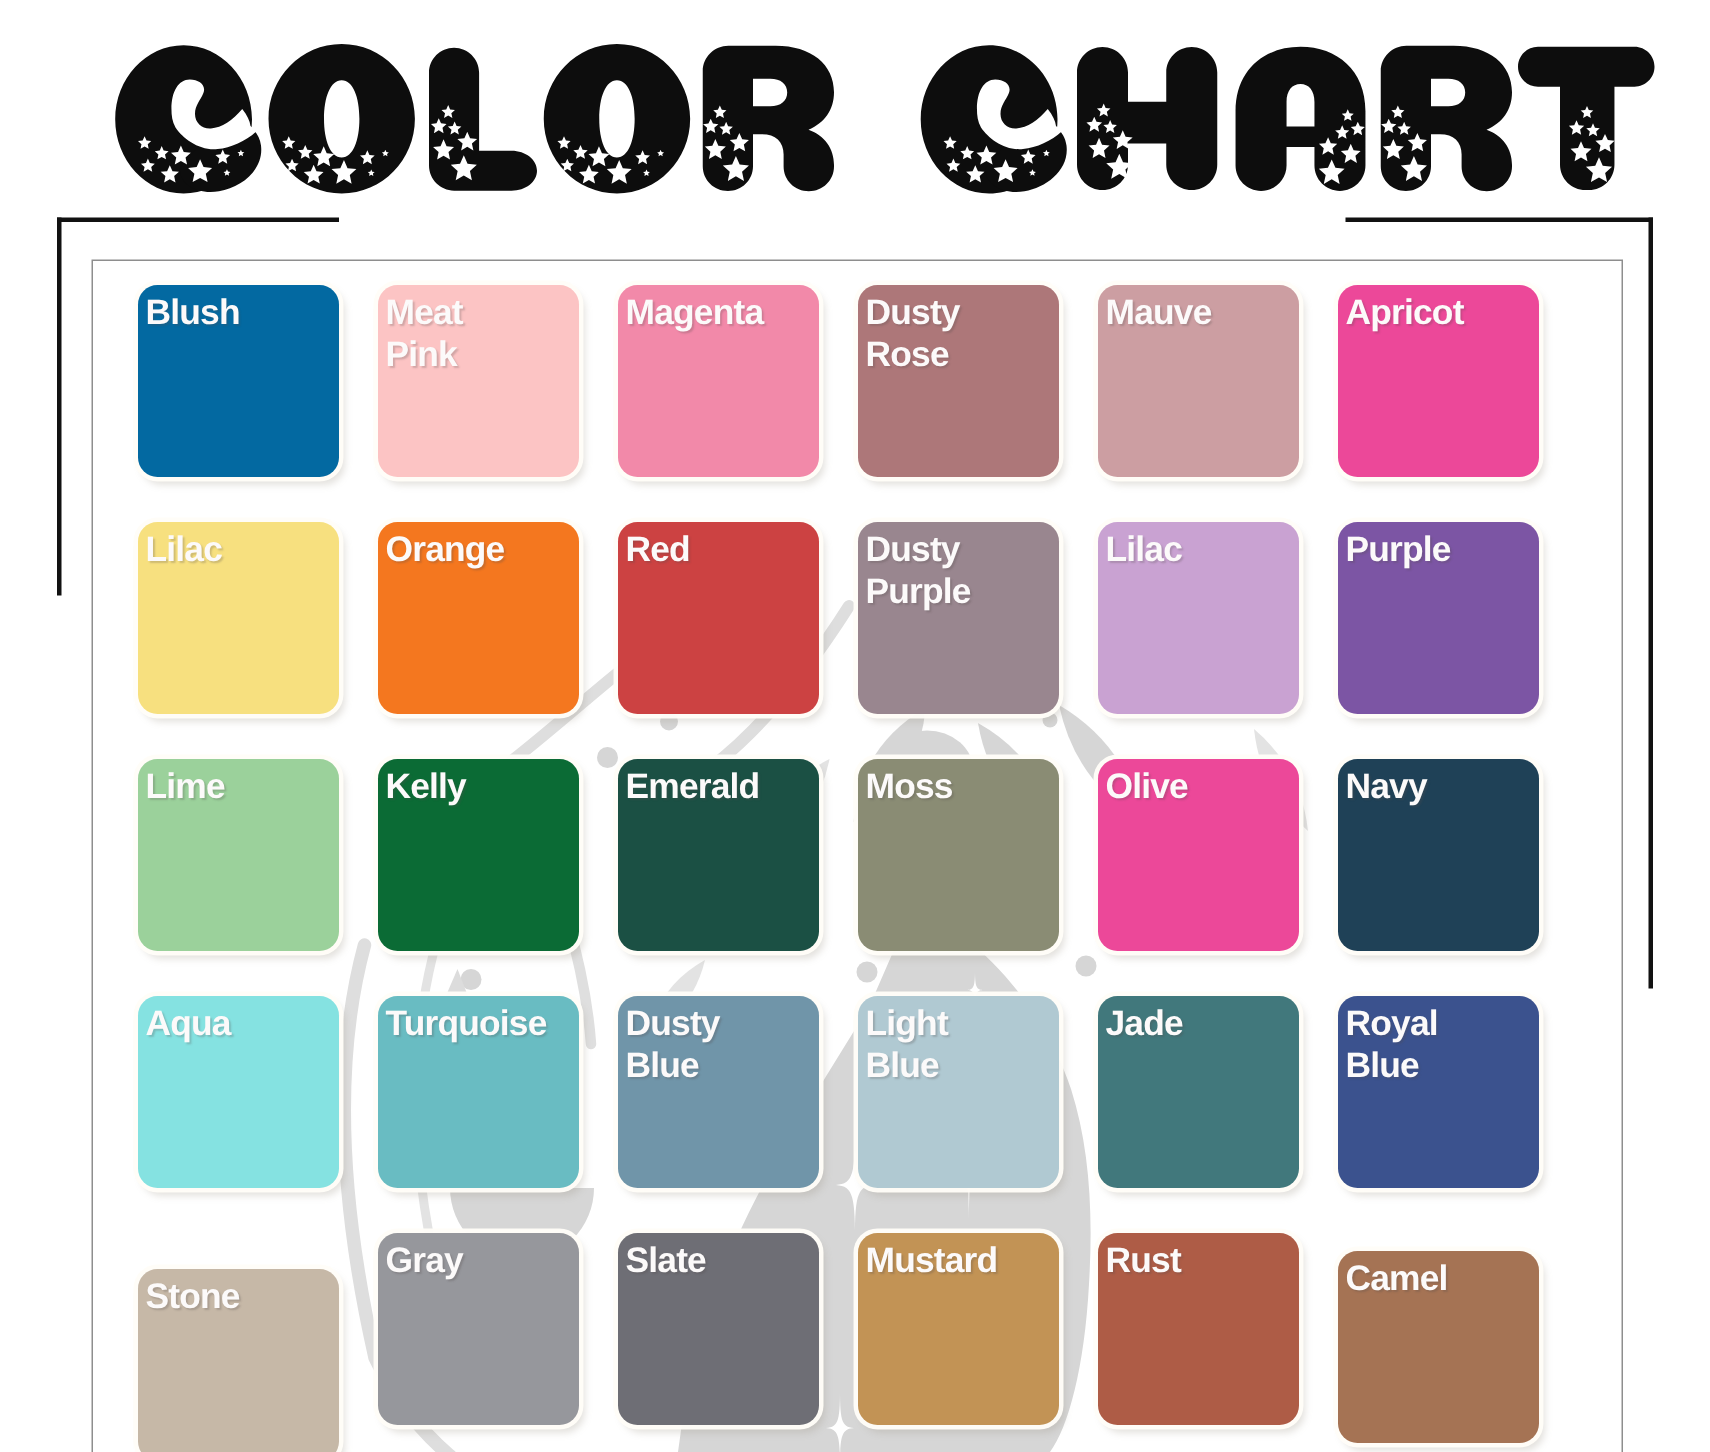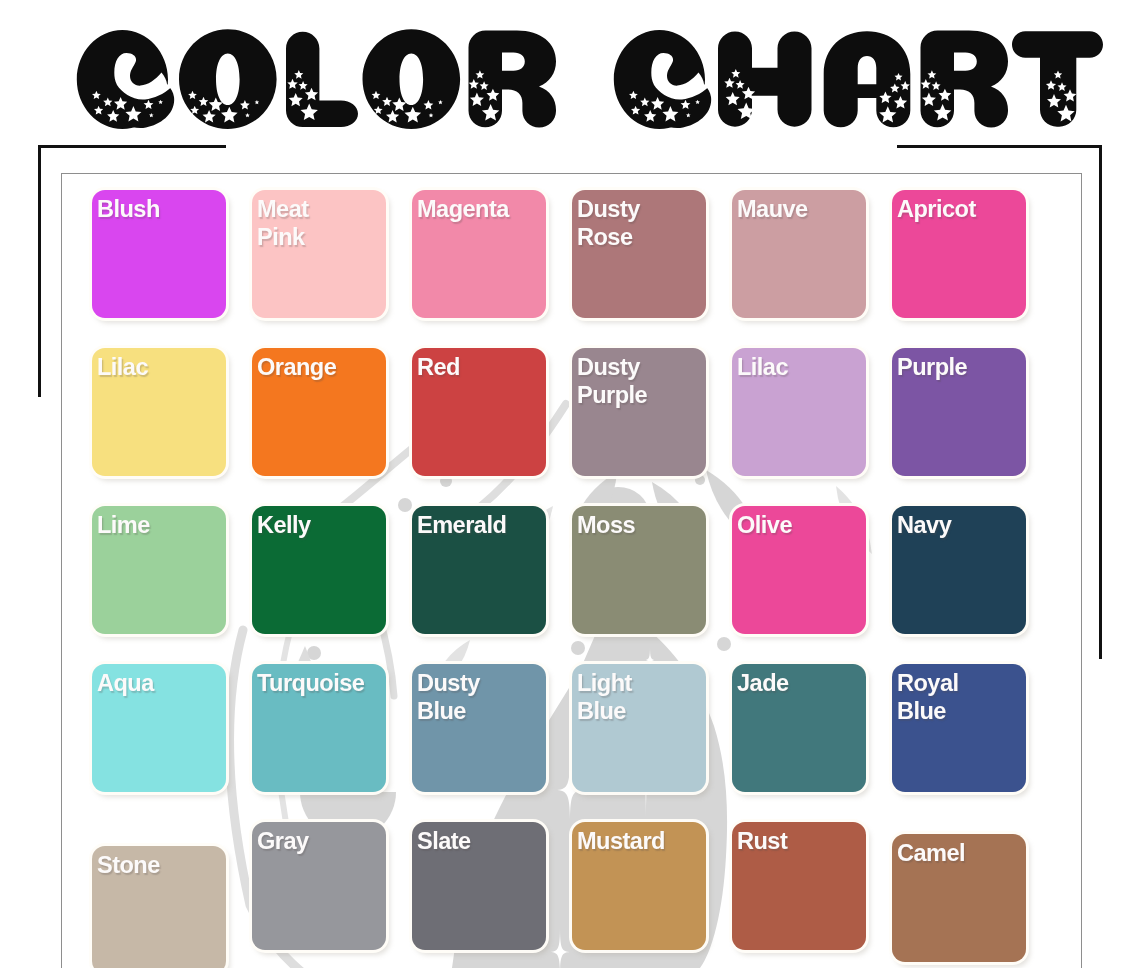--- a/index.html
+++ b/index.html
@@ -90,21 +90,21 @@
       <path fill="#0d0d0d" d="M143.0,85.0C156.0,78.0 172.0,82.0 174.0,97.0C176.0,113.0 161.0,125.0 146.0,127.5C132.0,130.0 119.0,123.0 120.0,112.0ZM680.0,85.0C693.0,78.0 709.0,82.0 711.0,97.0C713.0,113.0 698.0,125.0 683.0,127.5C669.0,130.0 656.0,123.0 657.0,112.0Z"></path>
       <path fill="#ffffff" d="M126.5,53.0C133.0,53.0 137.6,57.0 135.6,62.0C133.6,67.0 130.0,70.0 130.0,76.0C130.0,82.0 134.8,86.0 140.6,85.6C148.0,85.0 155.0,80.2 161.5,72.6C164.8,76.6 166.6,80.6 167.0,84.0L171.0,87.5C164.0,94.0 154.0,98.5 145.0,99.4C133.0,100.6 122.0,92.5 117.0,85.0C114.8,80.8 114.3,77.0 114.3,72.6C114.3,61.0 119.0,53.0 126.5,53.0ZM663.5,53.0C670.0,53.0 674.6,57.0 672.6,62.0C670.6,67.0 667.0,70.0 667.0,76.0C667.0,82.0 671.8,86.0 677.6,85.6C685.0,85.0 692.0,80.2 698.5,72.6C701.8,76.6 703.6,80.6 704.0,84.0L708.0,87.5C701.0,94.0 691.0,98.5 682.0,99.4C670.0,100.6 659.0,92.5 654.0,85.0C651.8,80.8 651.3,77.0 651.3,72.6C651.3,61.0 656.0,53.0 663.5,53.0Z"></path>
       <path fill="#ffffff" d="M96.4 90.8L97.7 93.7L100.8 94.0L98.5 96.1L99.1 99.1L96.4 97.6L93.7 99.1L94.3 96.1L92.0 94.0L95.1 93.7ZM107.8 97.4L109.1 100.4L112.4 100.8L110.0 103.0L110.7 106.2L107.8 104.6L104.9 106.2L105.6 103.0L103.2 100.8L106.5 100.4ZM120.6 97.0L122.5 101.3L127.2 101.8L123.7 105.0L124.7 109.7L120.6 107.3L116.5 109.7L117.5 105.0L114.0 101.8L118.7 101.3ZM98.6 105.7L99.9 108.7L103.2 109.1L100.8 111.3L101.5 114.5L98.6 112.9L95.7 114.5L96.4 111.3L94.0 109.1L97.3 108.7ZM113.2 110.1L115.0 114.1L119.3 114.5L116.1 117.4L117.0 121.7L113.2 119.5L109.4 121.7L110.3 117.4L107.1 114.5L111.4 114.1ZM133.4 106.1L135.7 111.4L141.4 112.0L137.2 115.8L138.4 121.4L133.4 118.6L128.4 121.4L129.6 115.8L125.4 112.0L131.1 111.4ZM148.5 99.7L149.9 102.9L153.4 103.3L150.8 105.6L151.5 109.1L148.5 107.3L145.5 109.1L146.2 105.6L143.6 103.3L147.1 102.9ZM160.6 99.8L161.3 101.3L162.9 101.5L161.7 102.5L162.0 104.1L160.6 103.3L159.2 104.1L159.5 102.5L158.3 101.5L159.9 101.3ZM151.3 112.9L152.0 114.4L153.6 114.6L152.4 115.6L152.7 117.2L151.3 116.4L149.9 117.2L150.2 115.6L149.0 114.6L150.6 114.4ZM192.5 90.8L193.8 93.7L196.9 94.0L194.6 96.1L195.2 99.1L192.5 97.6L189.8 99.1L190.4 96.1L188.1 94.0L191.2 93.7ZM203.5 96.7L204.9 99.9L208.3 100.2L205.8 102.5L206.5 105.9L203.5 104.2L200.5 105.9L201.2 102.5L198.7 100.2L202.1 99.9ZM215.8 97.5L217.8 102.1L222.8 102.6L219.1 106.0L220.1 110.9L215.8 108.4L211.5 110.9L212.5 106.0L208.8 102.6L213.8 102.1ZM194.7 105.8L196.0 108.7L199.1 109.0L196.8 111.1L197.4 114.1L194.7 112.6L192.0 114.1L192.6 111.1L190.3 109.0L193.4 108.7ZM209.1 109.9L211.0 114.2L215.7 114.7L212.2 117.8L213.2 122.4L209.1 120.0L205.0 122.4L206.0 117.8L202.5 114.7L207.2 114.2ZM229.3 106.7L231.7 112.1L237.6 112.7L233.2 116.7L234.4 122.5L229.3 119.5L224.2 122.5L225.4 116.7L221.0 112.7L226.9 112.1ZM244.9 100.1L246.3 103.3L249.8 103.7L247.2 106.0L247.9 109.5L244.9 107.7L241.9 109.5L242.6 106.0L240.0 103.7L243.5 103.3ZM256.9 99.9L257.6 101.4L259.2 101.6L258.0 102.6L258.3 104.2L256.9 103.4L255.5 104.2L255.8 102.6L254.6 101.6L256.2 101.4ZM247.5 113.0L248.2 114.5L249.8 114.7L248.6 115.7L248.9 117.3L247.5 116.5L246.1 117.3L246.4 115.7L245.2 114.7L246.8 114.5ZM298.8 70.0L300.1 73.0L303.3 73.3L300.9 75.5L301.6 78.7L298.8 77.0L296.0 78.7L296.7 75.5L294.3 73.3L297.5 73.0ZM292.5 78.8L294.0 82.2L297.7 82.6L295.0 85.1L295.7 88.8L292.5 86.9L289.3 88.8L290.0 85.1L287.3 82.6L291.0 82.2ZM303.1 81.0L304.4 84.0L307.6 84.3L305.2 86.5L305.9 89.7L303.1 88.0L300.3 89.7L301.0 86.5L298.6 84.3L301.8 84.0ZM311.5 87.8L313.4 92.1L318.1 92.6L314.6 95.7L315.6 100.3L311.5 97.9L307.4 100.3L308.4 95.7L304.9 92.6L309.6 92.1ZM295.7 92.9L297.7 97.5L302.7 98.0L299.0 101.4L300.0 106.3L295.7 103.8L291.4 106.3L292.4 101.4L288.7 98.0L293.7 97.5ZM309.2 103.5L311.7 109.2L317.9 109.9L313.3 114.0L314.6 120.1L309.2 117.0L303.8 120.1L305.1 114.0L300.5 109.9L306.7 109.2ZM376.0 90.8L377.3 93.7L380.4 94.0L378.1 96.1L378.7 99.1L376.0 97.6L373.3 99.1L373.9 96.1L371.6 94.0L374.7 93.7ZM387.0 96.7L388.4 99.9L391.8 100.2L389.3 102.5L390.0 105.9L387.0 104.2L384.0 105.9L384.7 102.5L382.2 100.2L385.6 99.9ZM399.3 97.5L401.3 102.1L406.3 102.6L402.6 106.0L403.6 110.9L399.3 108.4L395.0 110.9L396.0 106.0L392.3 102.6L397.3 102.1ZM378.2 105.8L379.5 108.7L382.6 109.0L380.3 111.1L380.9 114.1L378.2 112.6L375.5 114.1L376.1 111.1L373.8 109.0L376.9 108.7ZM392.6 109.9L394.5 114.2L399.2 114.7L395.7 117.8L396.7 122.4L392.6 120.0L388.5 122.4L389.5 117.8L386.0 114.7L390.7 114.2ZM412.8 106.7L415.2 112.1L421.1 112.7L416.7 116.7L417.9 122.5L412.8 119.5L407.7 122.5L408.9 116.7L404.5 112.7L410.4 112.1ZM428.4 100.1L429.8 103.3L433.3 103.7L430.7 106.0L431.4 109.5L428.4 107.7L425.4 109.5L426.1 106.0L423.5 103.7L427.0 103.3ZM440.4 99.9L441.1 101.4L442.7 101.6L441.5 102.6L441.8 104.2L440.4 103.4L439.0 104.2L439.3 102.6L438.1 101.6L439.7 101.4ZM431.0 113.0L431.7 114.5L433.3 114.7L432.1 115.7L432.4 117.3L431.0 116.5L429.6 117.3L429.9 115.7L428.7 114.7L430.3 114.5ZM479.9 70.3L481.2 73.2L484.3 73.5L482.0 75.6L482.6 78.6L479.9 77.1L477.2 78.6L477.8 75.6L475.5 73.5L478.6 73.2ZM473.8 79.1L475.3 82.4L478.9 82.8L476.2 85.2L476.9 88.7L473.8 86.9L470.7 88.7L471.4 85.2L468.7 82.8L472.3 82.4ZM484.1 81.2L485.4 84.2L488.6 84.5L486.2 86.7L486.9 89.9L484.1 88.2L481.3 89.9L482.0 86.7L479.6 84.5L482.8 84.2ZM492.9 88.7L494.8 92.8L499.3 93.3L495.9 96.4L496.8 100.8L492.9 98.6L489.0 100.8L489.9 96.4L486.5 93.3L491.0 92.8ZM476.9 92.6L478.9 97.2L483.9 97.7L480.2 101.1L481.2 106.0L476.9 103.5L472.6 106.0L473.6 101.1L469.9 97.7L474.9 97.2ZM490.6 104.0L493.1 109.7L499.3 110.4L494.7 114.5L496.0 120.6L490.6 117.5L485.2 120.6L486.5 114.5L481.9 110.4L488.1 109.7ZM633.4 90.8L634.7 93.7L637.8 94.0L635.5 96.1L636.1 99.1L633.4 97.6L630.7 99.1L631.3 96.1L629.0 94.0L632.1 93.7ZM644.8 97.4L646.1 100.4L649.4 100.8L647.0 103.0L647.7 106.2L644.8 104.6L641.9 106.2L642.6 103.0L640.2 100.8L643.5 100.4ZM657.6 97.0L659.5 101.3L664.2 101.8L660.7 105.0L661.7 109.7L657.6 107.3L653.5 109.7L654.5 105.0L651.0 101.8L655.7 101.3ZM635.6 105.7L636.9 108.7L640.2 109.1L637.8 111.3L638.5 114.5L635.6 112.9L632.7 114.5L633.4 111.3L631.0 109.1L634.3 108.7ZM650.2 110.1L652.0 114.1L656.3 114.5L653.1 117.4L654.0 121.7L650.2 119.5L646.4 121.7L647.3 117.4L644.1 114.5L648.4 114.1ZM670.4 106.1L672.7 111.4L678.4 112.0L674.2 115.8L675.4 121.4L670.4 118.6L665.4 121.4L666.6 115.8L662.4 112.0L668.1 111.4ZM685.5 99.7L686.9 102.9L690.4 103.3L687.8 105.6L688.5 109.1L685.5 107.3L682.5 109.1L683.2 105.6L680.6 103.3L684.1 102.9ZM697.6 99.8L698.3 101.3L699.9 101.5L698.7 102.5L699.0 104.1L697.6 103.3L696.2 104.1L696.5 102.5L695.3 101.5L696.9 101.3ZM688.3 112.9L689.0 114.4L690.6 114.6L689.4 115.6L689.7 117.2L688.3 116.4L686.9 117.2L687.2 115.6L686.0 114.6L687.6 114.4ZM735.8 69.0L737.1 72.0L740.3 72.3L737.9 74.5L738.6 77.7L735.8 76.0L733.0 77.7L733.7 74.5L731.3 72.3L734.5 72.0ZM729.5 77.8L731.0 81.2L734.7 81.6L732.0 84.1L732.7 87.8L729.5 85.9L726.3 87.8L727.0 84.1L724.3 81.6L728.0 81.2ZM740.1 80.0L741.4 83.0L744.6 83.3L742.2 85.5L742.9 88.7L740.1 87.0L737.3 88.7L738.0 85.5L735.6 83.3L738.8 83.0ZM748.5 86.8L750.4 91.1L755.1 91.6L751.6 94.7L752.6 99.3L748.5 96.9L744.4 99.3L745.4 94.7L741.9 91.6L746.6 91.1ZM732.7 91.9L734.7 96.5L739.7 97.0L736.0 100.4L737.0 105.3L732.7 102.8L728.4 105.3L729.4 100.4L725.7 97.0L730.7 96.5ZM746.2 102.5L748.7 108.2L754.9 108.9L750.3 113.0L751.6 119.1L746.2 116.0L740.8 119.1L742.1 113.0L737.5 108.9L743.7 108.2ZM898.5 72.9L899.7 75.5L902.5 75.8L900.4 77.7L901.0 80.5L898.5 79.1L896.0 80.5L896.6 77.7L894.5 75.8L897.3 75.5ZM894.8 83.5L896.2 86.6L899.5 87.0L897.0 89.2L897.7 92.5L894.8 90.8L891.9 92.5L892.6 89.2L890.1 87.0L893.4 86.6ZM905.2 81.1L906.6 84.2L909.9 84.6L907.4 86.8L908.1 90.1L905.2 88.4L902.3 90.1L903.0 86.8L900.5 84.6L903.8 84.2ZM885.4 91.5L887.2 95.5L891.5 95.9L888.3 98.8L889.2 103.1L885.4 100.9L881.6 103.1L882.5 98.8L879.3 95.9L883.6 95.5ZM900.5 95.9L902.4 100.2L907.1 100.7L903.6 103.9L904.6 108.6L900.5 106.2L896.4 108.6L897.4 103.9L893.9 100.7L898.6 100.2ZM887.8 106.3L890.3 111.9L896.4 112.5L891.8 116.6L893.1 122.6L887.8 119.5L882.5 122.6L883.8 116.6L879.2 112.5L885.3 111.9ZM931.9 70.3L933.2 73.2L936.3 73.5L934.0 75.6L934.6 78.6L931.9 77.1L929.2 78.6L929.8 75.6L927.5 73.5L930.6 73.2ZM925.8 79.1L927.3 82.4L930.9 82.8L928.2 85.2L928.9 88.7L925.8 86.9L922.7 88.7L923.4 85.2L920.7 82.8L924.3 82.4ZM936.1 81.2L937.4 84.2L940.6 84.5L938.2 86.7L938.9 89.9L936.1 88.2L933.3 89.9L934.0 86.7L931.6 84.5L934.8 84.2ZM944.9 88.7L946.8 92.8L951.3 93.3L947.9 96.4L948.8 100.8L944.9 98.6L941.0 100.8L941.9 96.4L938.5 93.3L943.0 92.8ZM928.9 92.6L930.9 97.2L935.9 97.7L932.2 101.1L933.2 106.0L928.9 103.5L924.6 106.0L925.6 101.1L921.9 97.7L926.9 97.2ZM942.6 104.0L945.1 109.7L951.3 110.4L946.7 114.5L948.0 120.6L942.6 117.5L937.2 120.6L938.5 114.5L933.9 110.4L940.1 109.7ZM1058.0 70.6L1059.2 73.3L1062.2 73.6L1060.0 75.6L1060.6 78.6L1058.0 77.1L1055.4 78.6L1056.0 75.6L1053.8 73.6L1056.8 73.3ZM1051.0 80.2L1052.5 83.5L1056.1 83.9L1053.4 86.3L1054.1 89.8L1051.0 88.0L1047.9 89.8L1048.6 86.3L1045.9 83.9L1049.5 83.5ZM1062.0 82.2L1063.3 85.2L1066.5 85.5L1064.1 87.7L1064.8 90.9L1062.0 89.2L1059.2 90.9L1059.9 87.7L1057.5 85.5L1060.7 85.2ZM1070.0 89.3L1071.9 93.4L1076.4 93.9L1073.0 97.0L1073.9 101.4L1070.0 99.2L1066.1 101.4L1067.0 97.0L1063.6 93.9L1068.1 93.4ZM1054.0 94.1L1056.0 98.7L1061.0 99.2L1057.3 102.6L1058.3 107.5L1054.0 105.0L1049.7 107.5L1050.7 102.6L1047.0 99.2L1052.0 98.7ZM1066.0 104.8L1068.5 110.5L1074.7 111.2L1070.1 115.3L1071.4 121.4L1066.0 118.3L1060.6 121.4L1061.9 115.3L1057.3 111.2L1063.5 110.5Z"></path>
     </svg>
 
   <div class="bracket" id="bracket-tl"></div>
   <div class="bracket" id="bracket-tr"></div>
   <div id="inner-frame"></div>
 
   <div id="grid">
-      <div class="sw" style="left: 0px; top: 0px; background: #d946ef;">
+      <div class="sw" style="left: 0px; top: 0px; background: #0369a1;">
         <div class="sw-label">Blush</div>
       </div>
       <div class="sw" style="left: 160px; top: 0px; background: rgb(252, 196, 196);">
         <div class="sw-label">Meat
 Pink</div>
       </div>
       <div class="sw" style="left: 320px; top: 0px; background: rgb(242, 137, 169);">
         <div class="sw-label">Magenta</div>
       </div>
       <div class="sw" style="left: 480px; top: 0px; background: rgb(173, 119, 121);">

